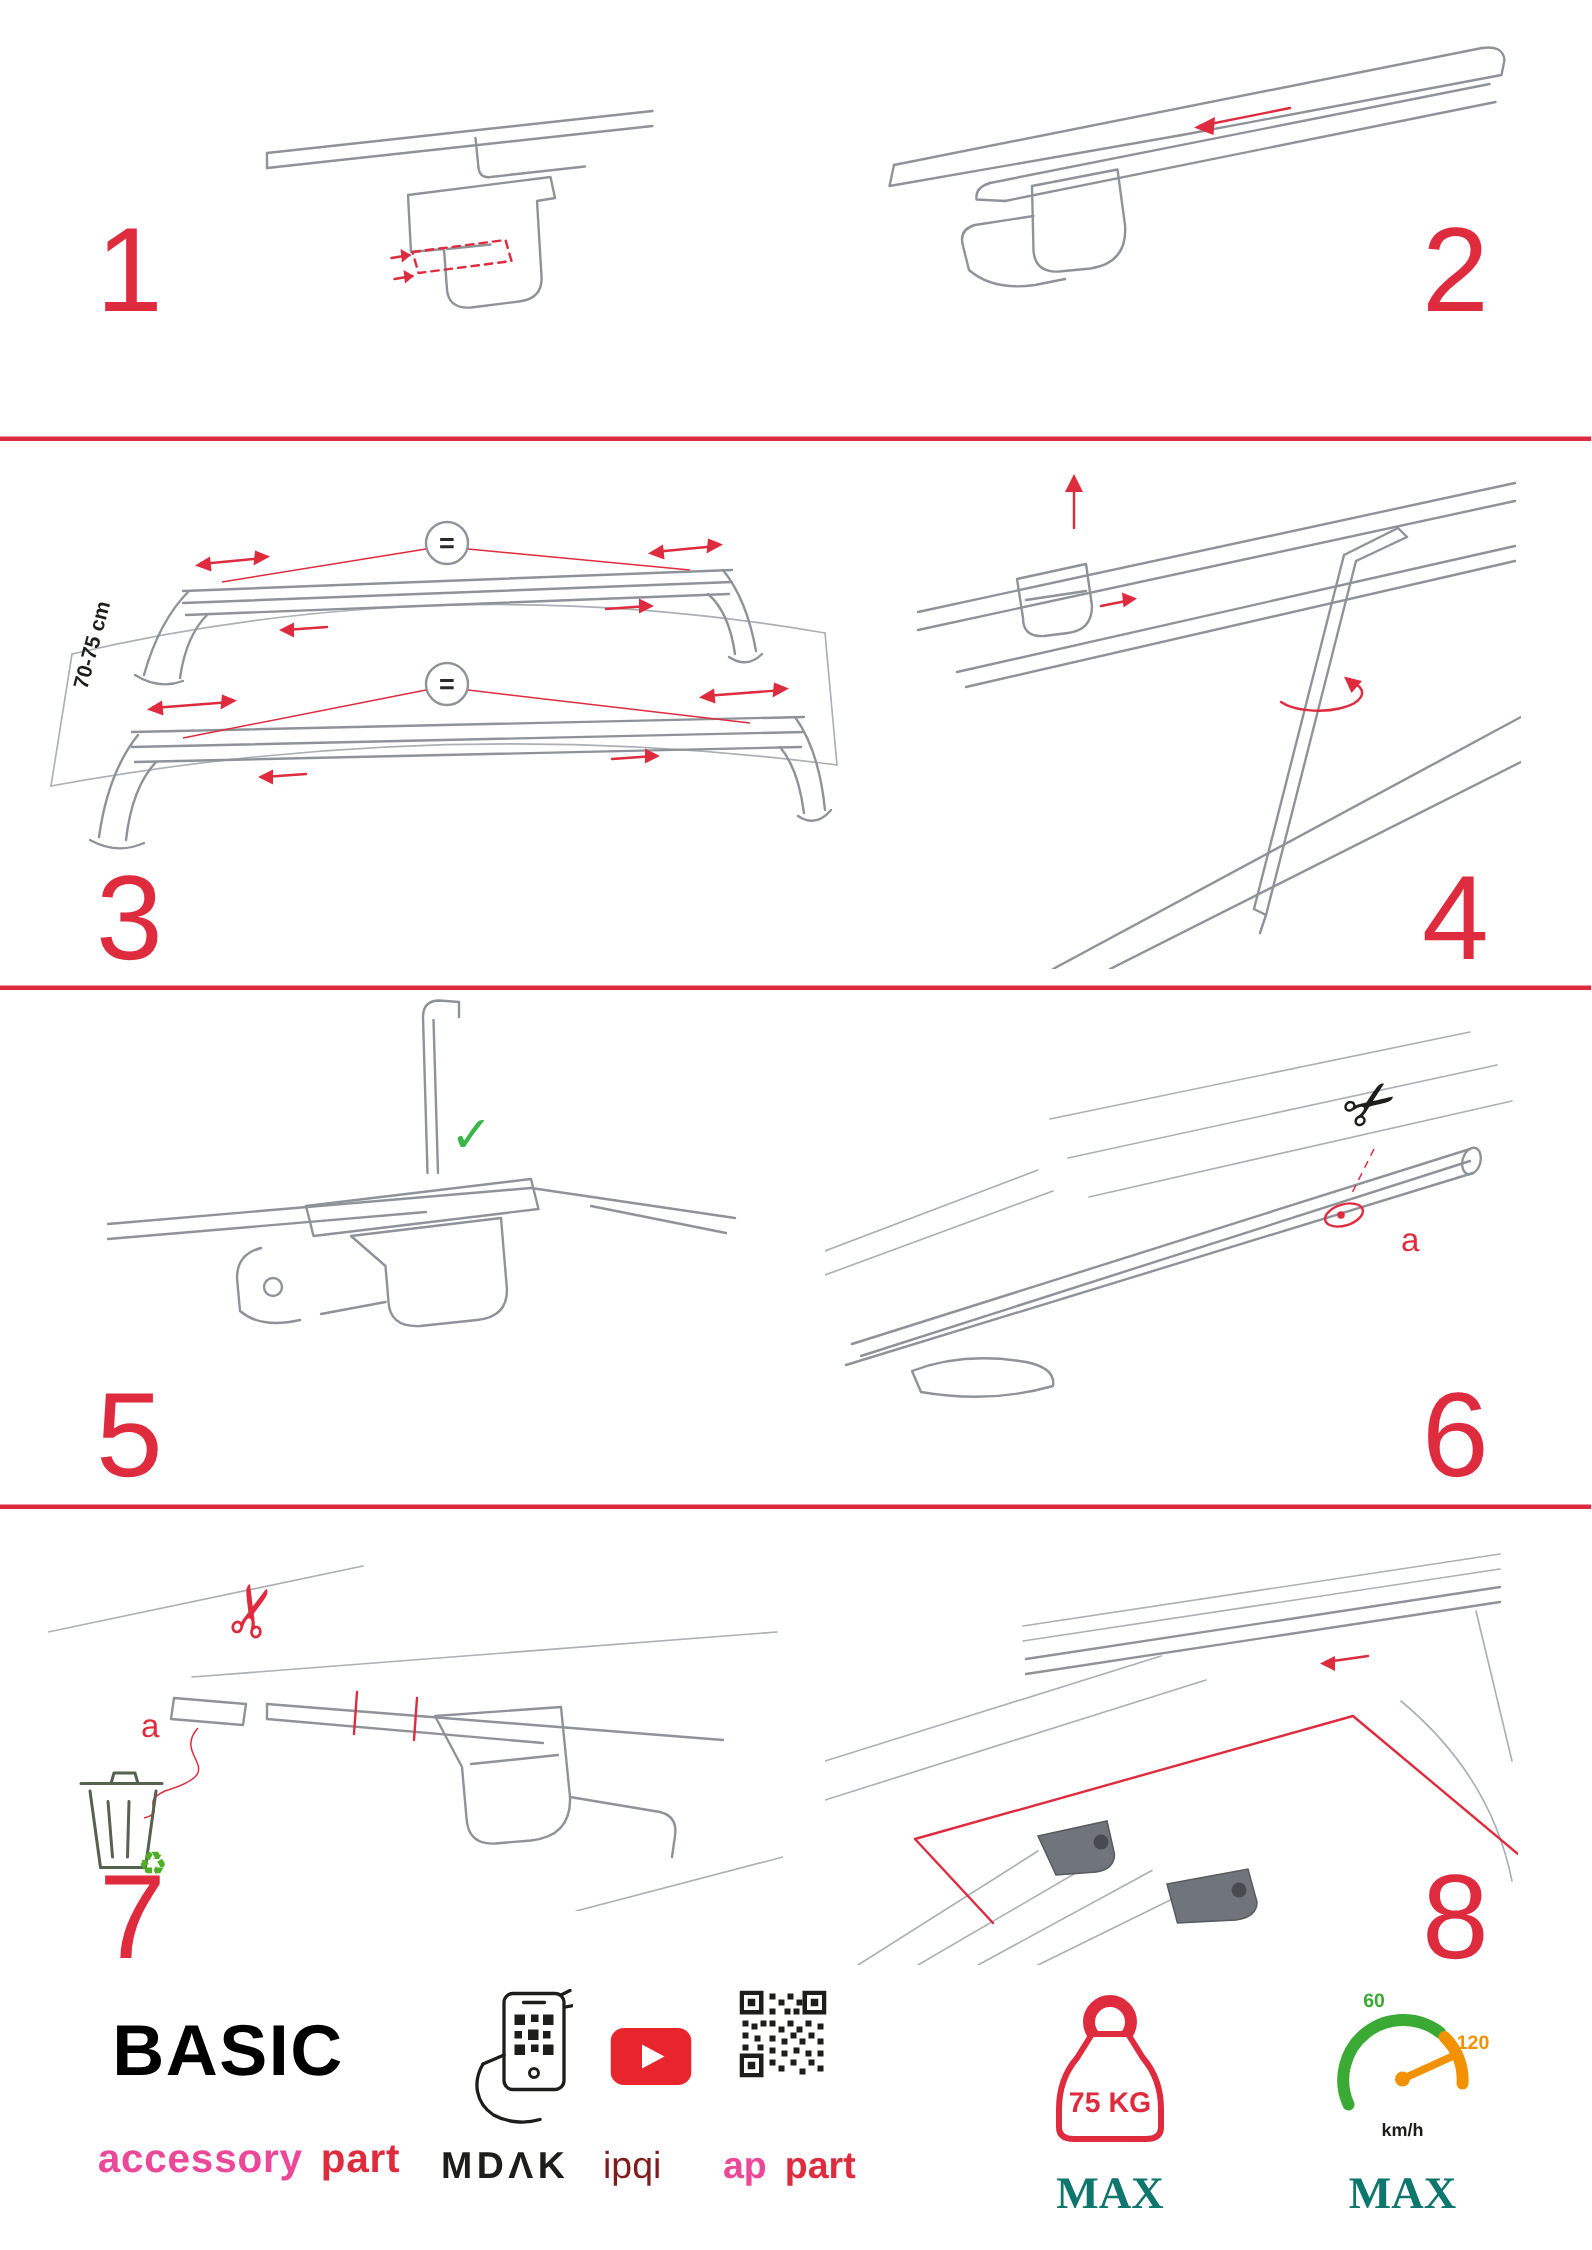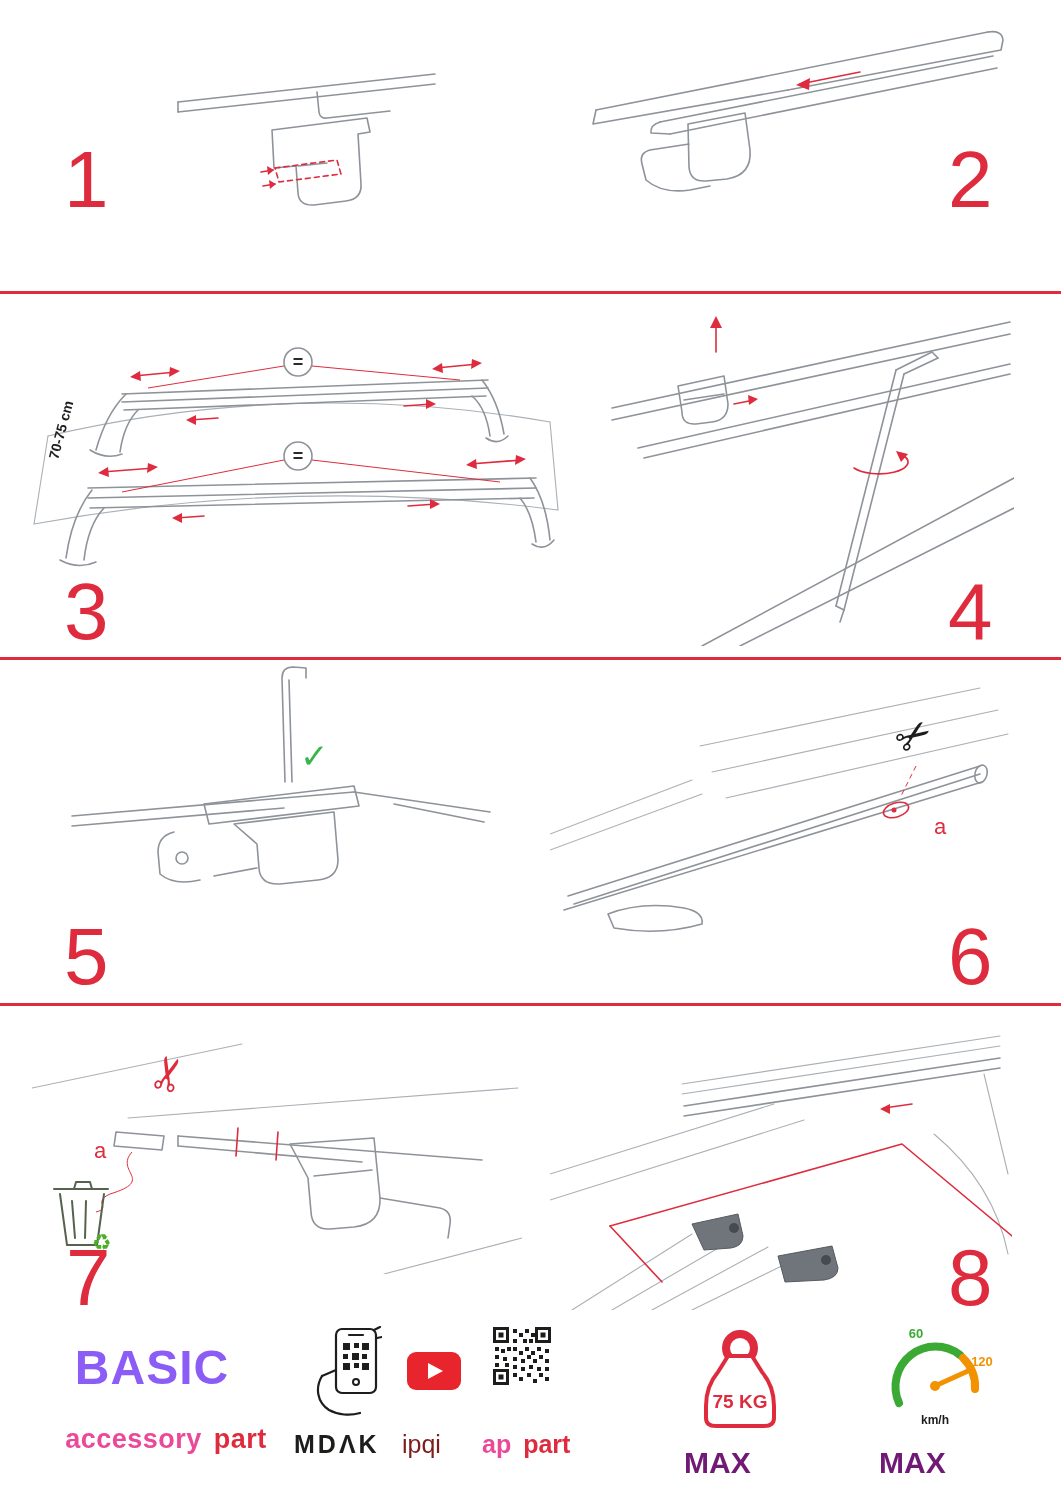--- a/index.html
+++ b/index.html
@@ -14,32 +14,32 @@
   .fig .ln     { stroke:#8e939a; stroke-width:1.6; fill:none; stroke-linecap:round; stroke-linejoin:round; }
   .fig .lnthin { stroke:#aab0b6; stroke-width:1.1; fill:none; stroke-linecap:round; stroke-linejoin:round; }
   .fig .red    { stroke:#de2c3e; stroke-width:1.6; fill:none; stroke-linecap:round; stroke-linejoin:round; }
   .fig .redthin{ stroke:#de2c3e; stroke-width:1;   fill:none; }
   .fig .redfill{ fill:#de2c3e; stroke:none; }
   .fig .dash   { stroke-dasharray:5 4; }
   .fig .grayfill { fill:#70757c; stroke:#565b60; stroke-width:1; }
   .fig .eq { font:bold 18px "Liberation Sans",sans-serif; fill:#2a2a2a; }
 
   .brand-basic { position:absolute; left:60px; top:1340px; width:184px; text-align:center;
-                 font-size:48px; font-weight:700; letter-spacing:1px; color:#8b5cf6; }
+                 font-size:48px; font-weight:700; letter-spacing:1px; color:#000000; }
   .brand-sub   { position:absolute; left:64px; top:1424px; width:204px; text-align:center;
                  font-size:27px; font-weight:700; letter-spacing:0.5px; }
   .navy  { color:#ec4899; }
   .redtxt{ color:#de2c3e;margin-left:12px; }
 
   .partner-label { position:absolute; text-align:left; font-size:25px; color:#1d1d1b; }
   .mdak   { left:294px; top:1430px; width:108px; font-weight:700; letter-spacing:3px; }
   .ipqi   { left:402px; top:1430px; width:64px;  color:#7f1d1d; }
   .apline { left:482px; top:1430px; width:88px;  font-weight:700; }
 
-  .max-label { position:absolute; font-size:30px; font-weight:700; color:#701a75; }
+  .max-label { position:absolute; text-align:center; font-size:30px; font-weight:700; color:#0f766e;font-family:Liberation Serif, serif; }
   .wmax { left:684px; top:1446px; width:112px; }
   .smax { left:879px; top:1446px; width:112px; }
 </style>
 </head>
 <body>
 
 <div class="page">
 
   <div class="step-num" style="left:64px; top:140px">1</div>
   <div class="step-num" style="left:948px;top:140px">2</div>

